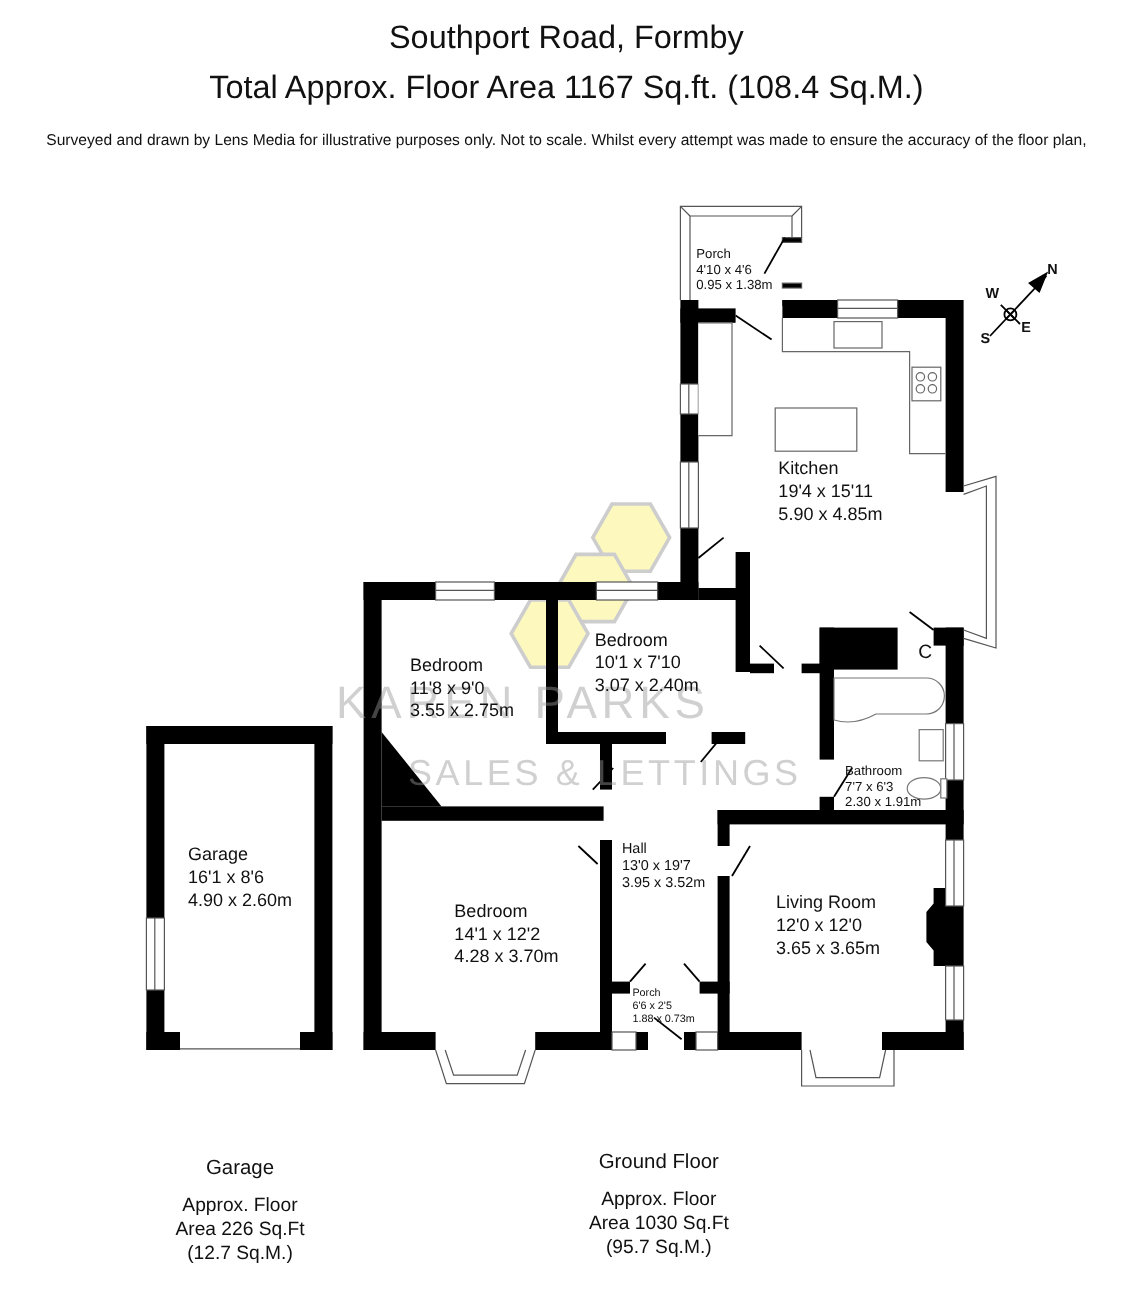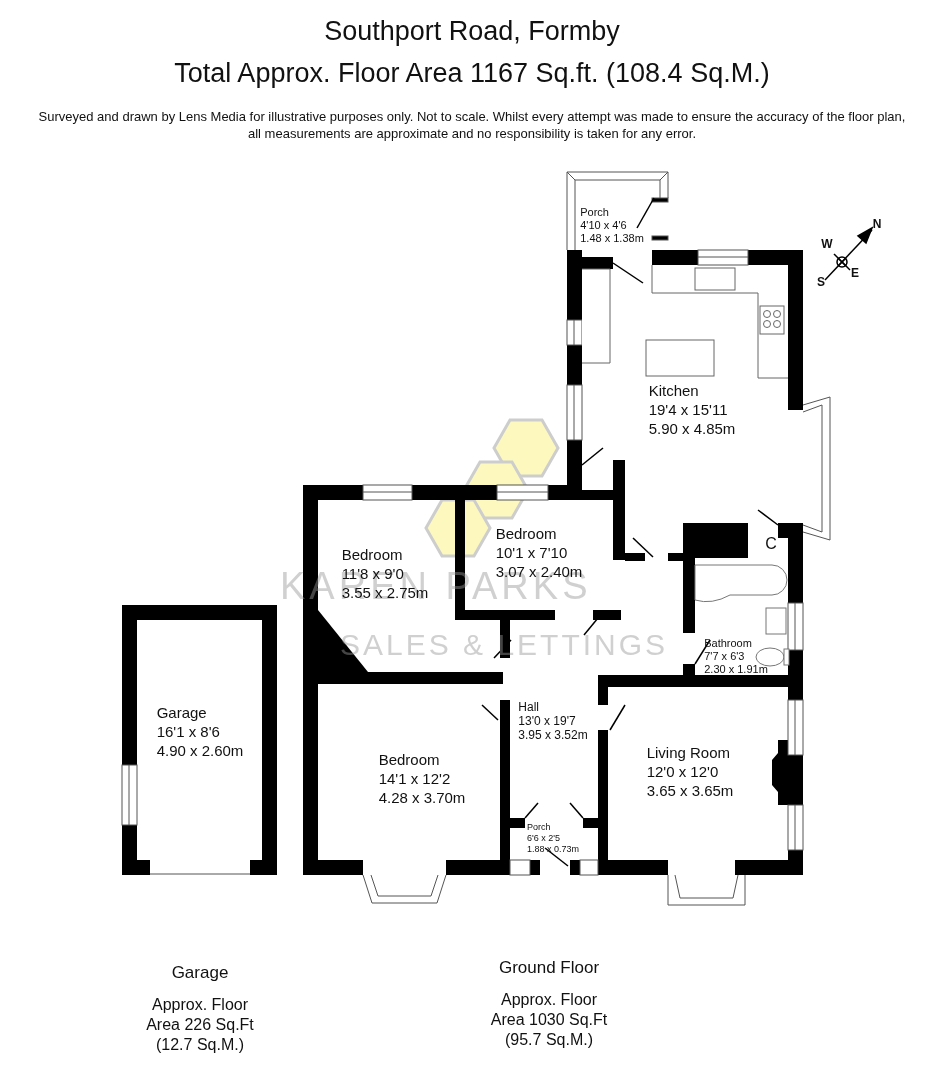--- a/index.html
+++ b/index.html
@@ -18,21 +18,20 @@
   .foot .fa { font-size: 16px; line-height: 20px; }
   .wm { position: absolute; color: rgba(150,150,150,0.45); white-space: nowrap; }
 </style>
 </head>
 <body>
 
 <div class="hdr title1">Southport Road, Formby</div>
 <div class="hdr title2">Total Approx. Floor Area 1167 Sq.ft. (108.4 Sq.M.)</div>
 <div class="hdr disc">
   <div>Surveyed and drawn by Lens Media for illustrative purposes only. Not to scale. Whilst every attempt was made to ensure the accuracy of the floor plan,</div>
-  <div>all measurements are approximate and no responsibility is taken for any error.</div>
 </div>
 
 <svg width="944" height="1080" viewBox="0 0 944 1080">
 
   <g fill="#fdf9b8" stroke="#c8c8c8" stroke-width="3" opacity="0.9">
     <polygon points="510,420 542,420 558,448 542,476 510,476 494,448"></polygon>
     <polygon points="480,462 512,462 528,490 512,518 480,518 464,490"></polygon>
     <polygon points="442,500 474,500 490,528 474,556 442,556 426,528"></polygon>
   </g>
 
@@ -208,21 +207,21 @@
 <div class="lbl md" style="left:827px;top:237px;font-weight:bold;">W</div>
 <div class="lbl md" style="left:855px;top:266px;font-weight:bold;">E</div>
 <div class="lbl md" style="left:821px;top:275px;font-weight:bold;">S</div>
 
 <div class="wm" style="left:280px;top:565px;font-size:38px;letter-spacing:4px;">KAREN PARKS</div>
 <div class="wm" style="left:340px;top:628px;font-size:30px;letter-spacing:3px;">SALES &amp; LETTINGS</div>
 
 <div class="lbl sm" style="left:612px;top:206px;">
   <div>Porch</div>
   <div>4'10 x 4'6</div>
-  <div>1.48 x 1.38m</div>
+  <div>0.95 x 1.38m</div>
 </div>
 <div class="lbl" style="left:692px;top:381px;">
   <div>Kitchen</div>
   <div>19'4 x 15'11</div>
   <div>5.90 x 4.85m</div>
 </div>
 <div class="lbl" style="left:771px;top:534px;font-size:16px;">C</div>
 <div class="lbl" style="left:385px;top:545px;">
   <div>Bedroom</div>
   <div>11'8 x 9'0</div>

